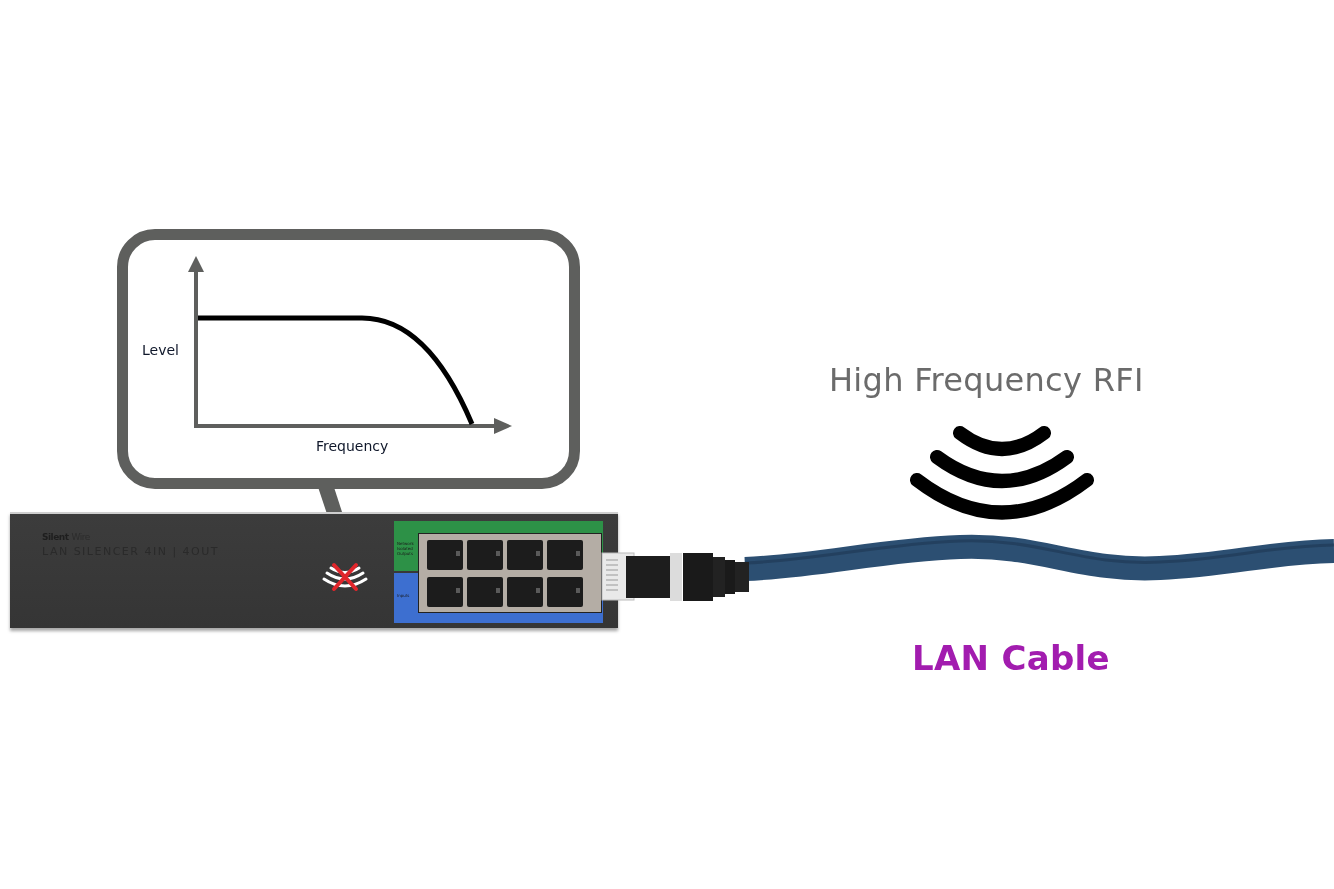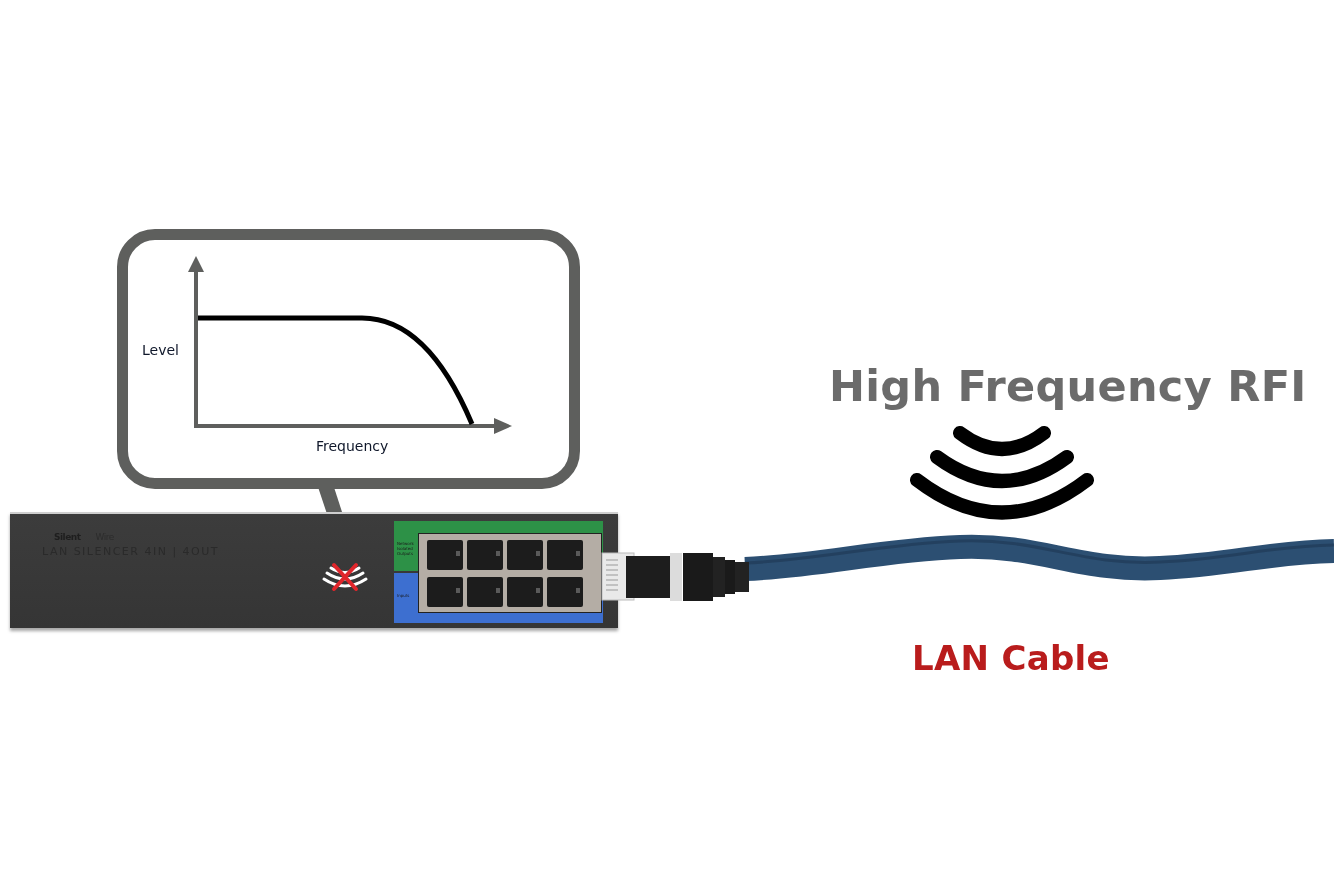--- a/index.html
+++ b/index.html
@@ -24,22 +24,22 @@
   .model { left: 32px; top: 31px; font-size: 11px; color: #2a2a2a; letter-spacing: 1.5px; }
   .panel-top { left: 384px; top: 7px; width: 209px; height: 50px; background: #2d9147; }
   .panel-bot { left: 384px; top: 59px; width: 209px; height: 50px; background: #3d6fd0; }
   .panel-label { font-size: 4px; color: #1a1a1a; line-height: 5px; left: 3px; width: 22px; }
   .port-frame { left: 408px; top: 19px; width: 182px; height: 78px; background: #b4ada5;
                 border: 1px solid #222; }
   .port { width: 36px; height: 30px; background: #1c1c1c; position: absolute; border-radius: 2px; }
   .port::after { content: ""; position: absolute; right: 3px; top: 11px; width: 4px; height: 5px; background: #5a5a5a; }
 
   
-  .rfi-title { left: 829px; top: 361px; font-size: 43px; color: #6b6b6b; font-weight: bold; letter-spacing: 0.3px; }
-  .lan-title { left: 912px; top: 638px; font-size: 34px; color: #b91c1c; font-weight: bold; letter-spacing: 0.3px; }
+  .rfi-title { left: 829px; top: 361px; font-size: 32px; color: #6b6b6b; font-weight: normal; letter-spacing: 0.3px; }
+  .lan-title { left: 912px; top: 638px; font-size: 34px; color: #a21caf; font-weight: bold; letter-spacing: 0.3px; }
 </style>
 </head>
 <body>
 
 <svg class="abs bubble-tail" width="1334" height="889">
   <polygon points="315,478 331,478 356,555 342,559" fill="#5e5f5d"></polygon>
 </svg>
 <div class="abs bubble"></div>
 
 <svg class="abs" style="left:0;top:0" width="1334" height="889">
@@ -50,21 +50,21 @@
   <line x1="194" y1="426" x2="498" y2="426" stroke="#5e5f5d" stroke-width="4"></line>
   <polygon points="494,418 512,426 494,434" fill="#5e5f5d"></polygon>
 
   <path d="M198,318 L362,318 C410,318 445,360 472,424" fill="none" stroke="#000" stroke-width="5"></path>
 </svg>
 <div class="abs axis-label lvl">Level</div>
 <div class="abs axis-label freq">Frequency</div>
 
 <div class="abs device">
   <div class="abs brand">
-    <span style="margin:12px;font-weight:bold;color:#1e1e1e">Silent</span><span>Wire</span>
+    <span style="margin:0;font-weight:bold;color:#1e1e1e">Silent</span><span>Wire</span>
   </div>
   <div class="abs model">LAN SILENCER 4IN | 4OUT</div>
 
   <svg class="abs" style="left:310px;top:45px" width="50" height="36">
     <path d="M7,14 Q25,26 43,14" stroke="#fff" stroke-width="3" fill="none" stroke-linecap="round"></path>
     <path d="M11,9 Q25,18 39,9" stroke="#fff" stroke-width="3" fill="none" stroke-linecap="round"></path>
     <path d="M4,20 Q25,34 46,20" stroke="#fff" stroke-width="3" fill="none" stroke-linecap="round"></path>
     <line x1="14" y1="6" x2="36" y2="30" stroke="#e0262b" stroke-width="4" stroke-linecap="round"></line>
     <line x1="36" y1="6" x2="14" y2="30" stroke="#e0262b" stroke-width="4" stroke-linecap="round"></line>
   </svg>

